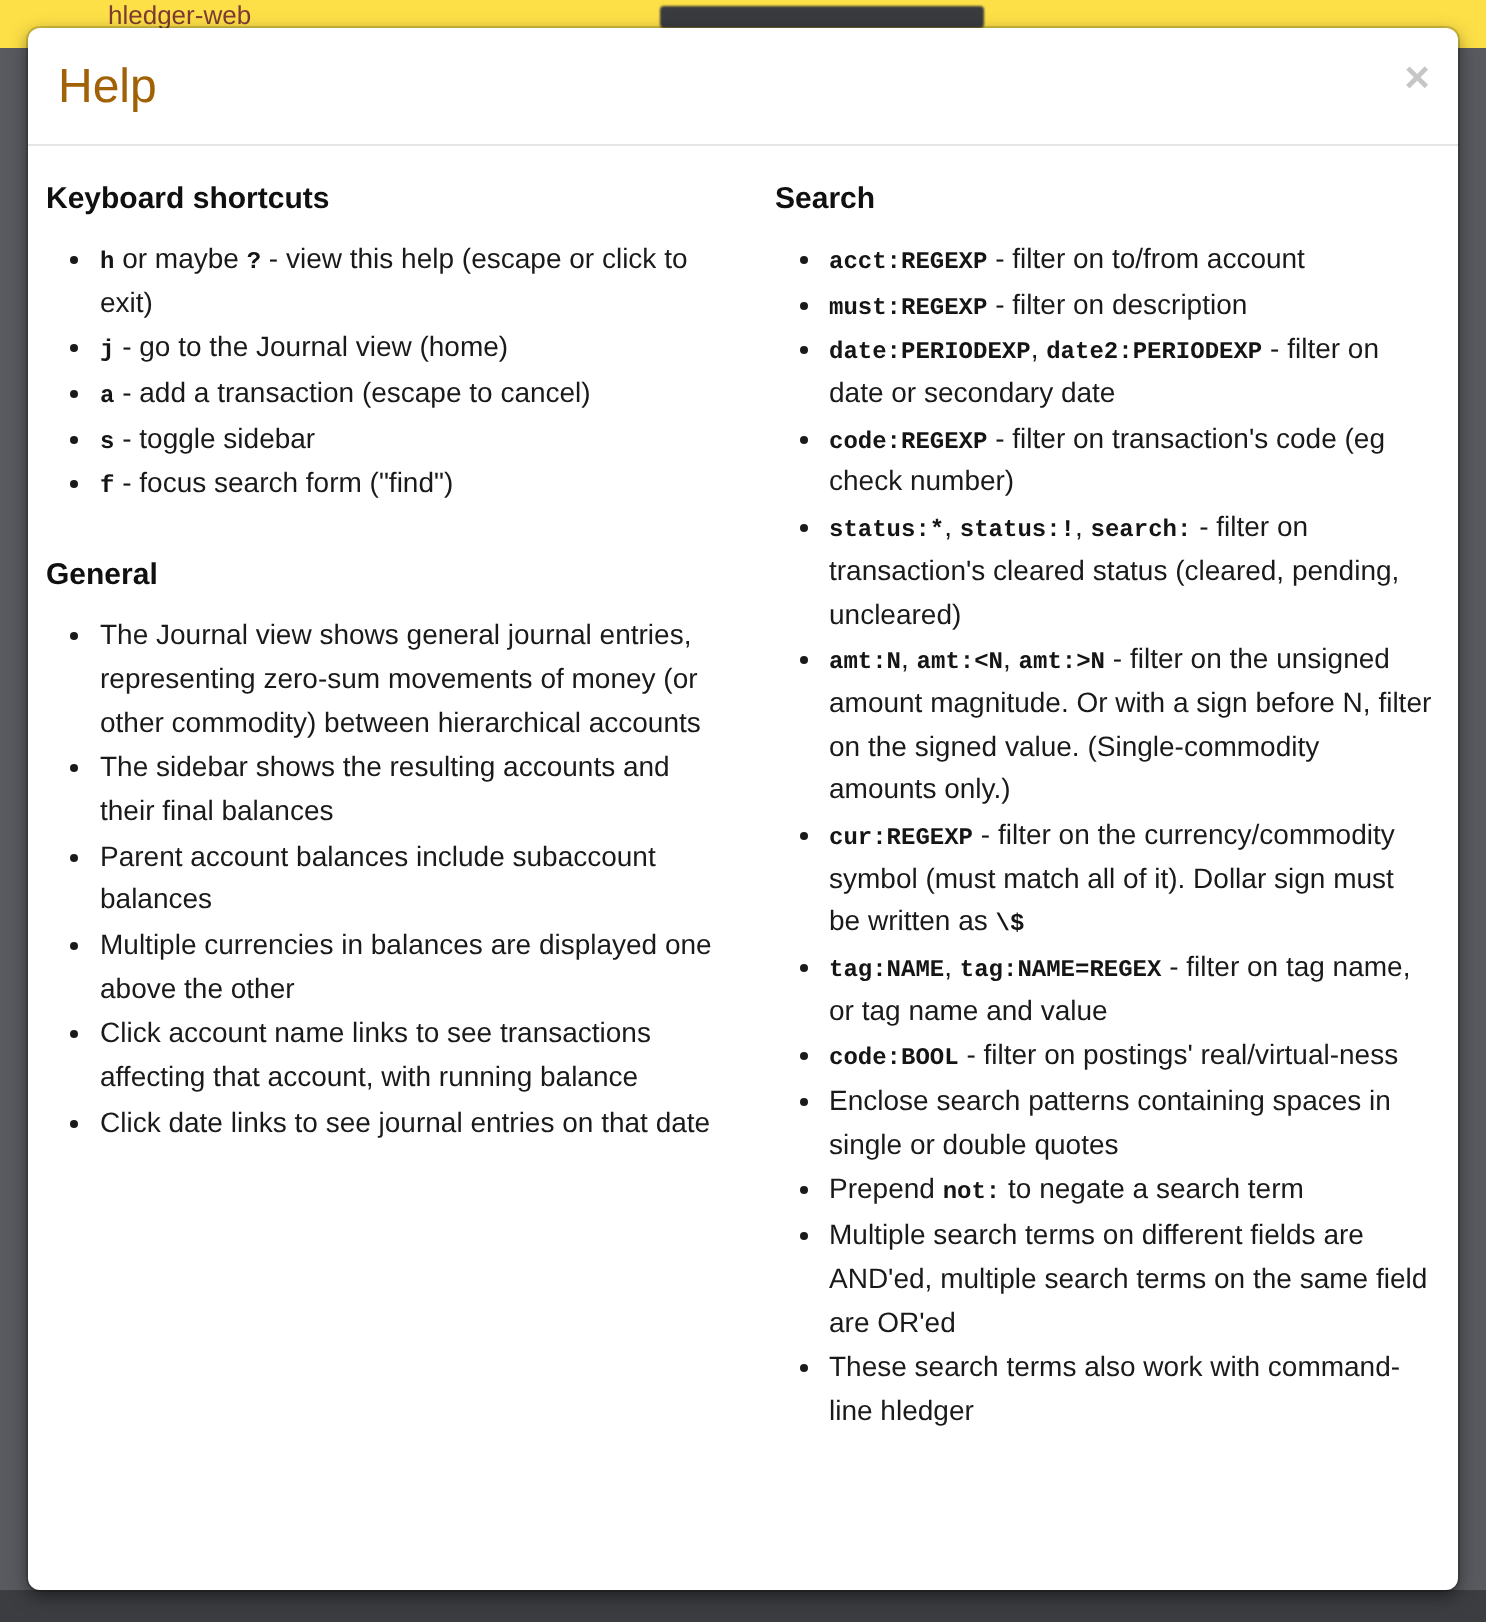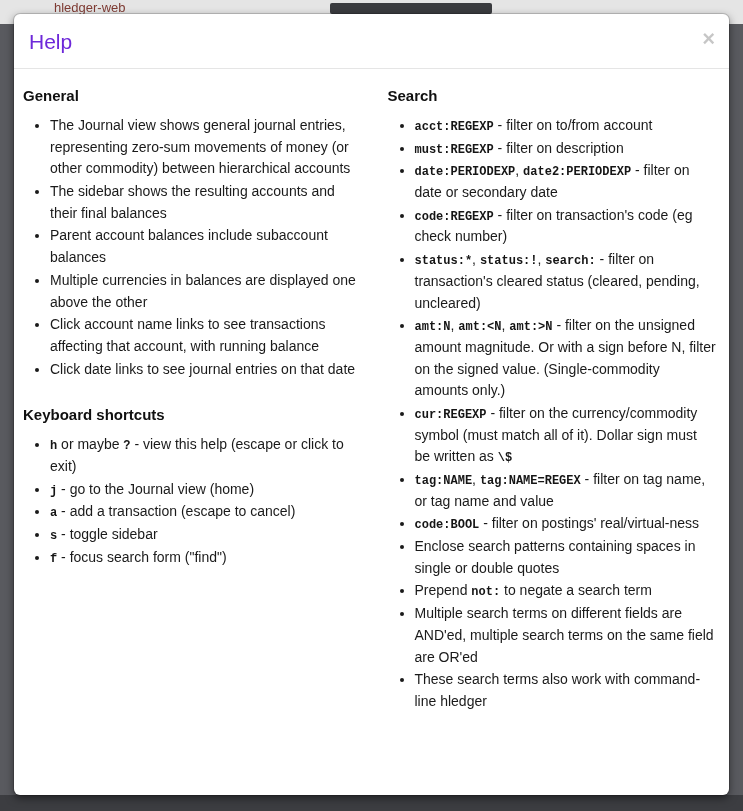--- a/index.html
+++ b/index.html
@@ -8,36 +8,36 @@
     width: 743px; height: 811px;
     position: relative;
     overflow: hidden;
     font-family: "Liberation Sans", sans-serif;
     color: #1a1a1a;
     background: #595a5f;
   }
 
   
   .bg-page { position: absolute; inset: 0; background: #595a5f; }
-  .bg-top { position: absolute; top: 0; left: 0; right: 0; height: 24px; background: #e5e5e5; overflow: hidden; }
+  .bg-top { position: absolute; top: 0; left: 0; right: 0; height: 24px; background: #fde047; overflow: hidden; }
   .bg-link { position: absolute; left: 54px; top: 0; font-size: 13px; color: #7e3b33; white-space: nowrap; }
   .bg-heading { position: absolute; left: 330px; top: 3px; width: 162px; height: 11px; background: #3a3b3f; border-radius: 2px; filter: blur(0.6px); }
   .bg-bottom { position: absolute; bottom: 0; left: 0; right: 0; height: 16px; background: #3c3d41; }
 
   
   .modal {
     position: absolute; top: 14px; left: 14px;
     width: 715px; height: 781px;
     background: #ffffff;
     border-radius: 6px;
     box-shadow: 0 3px 9px rgba(0,0,0,0.5), 0 0 0 1px rgba(0,0,0,0.15);
     overflow: hidden;
   }
   .modal-header { position: relative; padding: 16px 15px 14px; border-bottom: 1px solid #e5e5e5; }
-  .modal-title { margin: 0; font-size: 21px; font-weight: 500; color: #6d28d9; }
+  .modal-title { margin: 0; font-size: 24px; font-weight: 500; color: #a16207; }
   .close {
     position: absolute; top: 14px; right: 14px;
     border: 0; background: transparent; padding: 0;
     font-family: inherit; font-size: 22px; font-weight: bold; line-height: 1;
     color: #000; opacity: 0.22; cursor: pointer;
   }
   .modal-body { display: flex; padding: 18px 0 0; }
   .col { width: 50%; }
   .col-left  { padding: 0 12px 0 9px; }
   .col-right { padding: 0 13px 0 16px; }
@@ -65,38 +65,38 @@
 </div>
 
 <div class="modal">
   <div class="modal-header">
     <button class="close">×</button>
     <h1 class="modal-title">Help</h1>
   </div>
   <div class="modal-body">
     <div class="col col-left">
       <section>
+        <h2 class="section-heading">Keyboard shortcuts</h2>
+        <ul class="help-list">
+            <li><code>h</code> or maybe <code>?</code> - view this help (escape or click to exit)</li>
+            <li><code>j</code> - go to the Journal view (home)</li>
+            <li><code>a</code> - add a transaction (escape to cancel)</li>
+            <li><code>s</code> - toggle sidebar</li>
+            <li><code>f</code> - focus search form ("find")</li>
+          </ul>
+      </section>
+      <section>
         <h2 class="section-heading">General</h2>
         <ul class="help-list">
             <li>The Journal view shows general journal entries, representing zero-sum movements of money (or other commodity) between hierarchical accounts</li>
             <li>The sidebar shows the resulting accounts and their final balances</li>
             <li>Parent account balances include subaccount balances</li>
             <li>Multiple currencies in balances are displayed one above the other</li>
             <li>Click account name links to see transactions affecting that account, with running balance</li>
             <li>Click date links to see journal entries on that date</li>
-          </ul>
-      </section>
-      <section>
-        <h2 class="section-heading">Keyboard shortcuts</h2>
-        <ul class="help-list">
-            <li><code>h</code> or maybe <code>?</code> - view this help (escape or click to exit)</li>
-            <li><code>j</code> - go to the Journal view (home)</li>
-            <li><code>a</code> - add a transaction (escape to cancel)</li>
-            <li><code>s</code> - toggle sidebar</li>
-            <li><code>f</code> - focus search form ("find")</li>
           </ul>
       </section>
     </div>
     <div class="col col-right">
       <section>
         <h2 class="section-heading">Search</h2>
         <ul class="help-list">
             <li><code>acct:REGEXP</code> - filter on to/from account</li>
             <li><code>must:REGEXP</code> - filter on description</li>
             <li><code>date:PERIODEXP</code>, <code>date2:PERIODEXP</code> - filter on date or secondary date</li>

